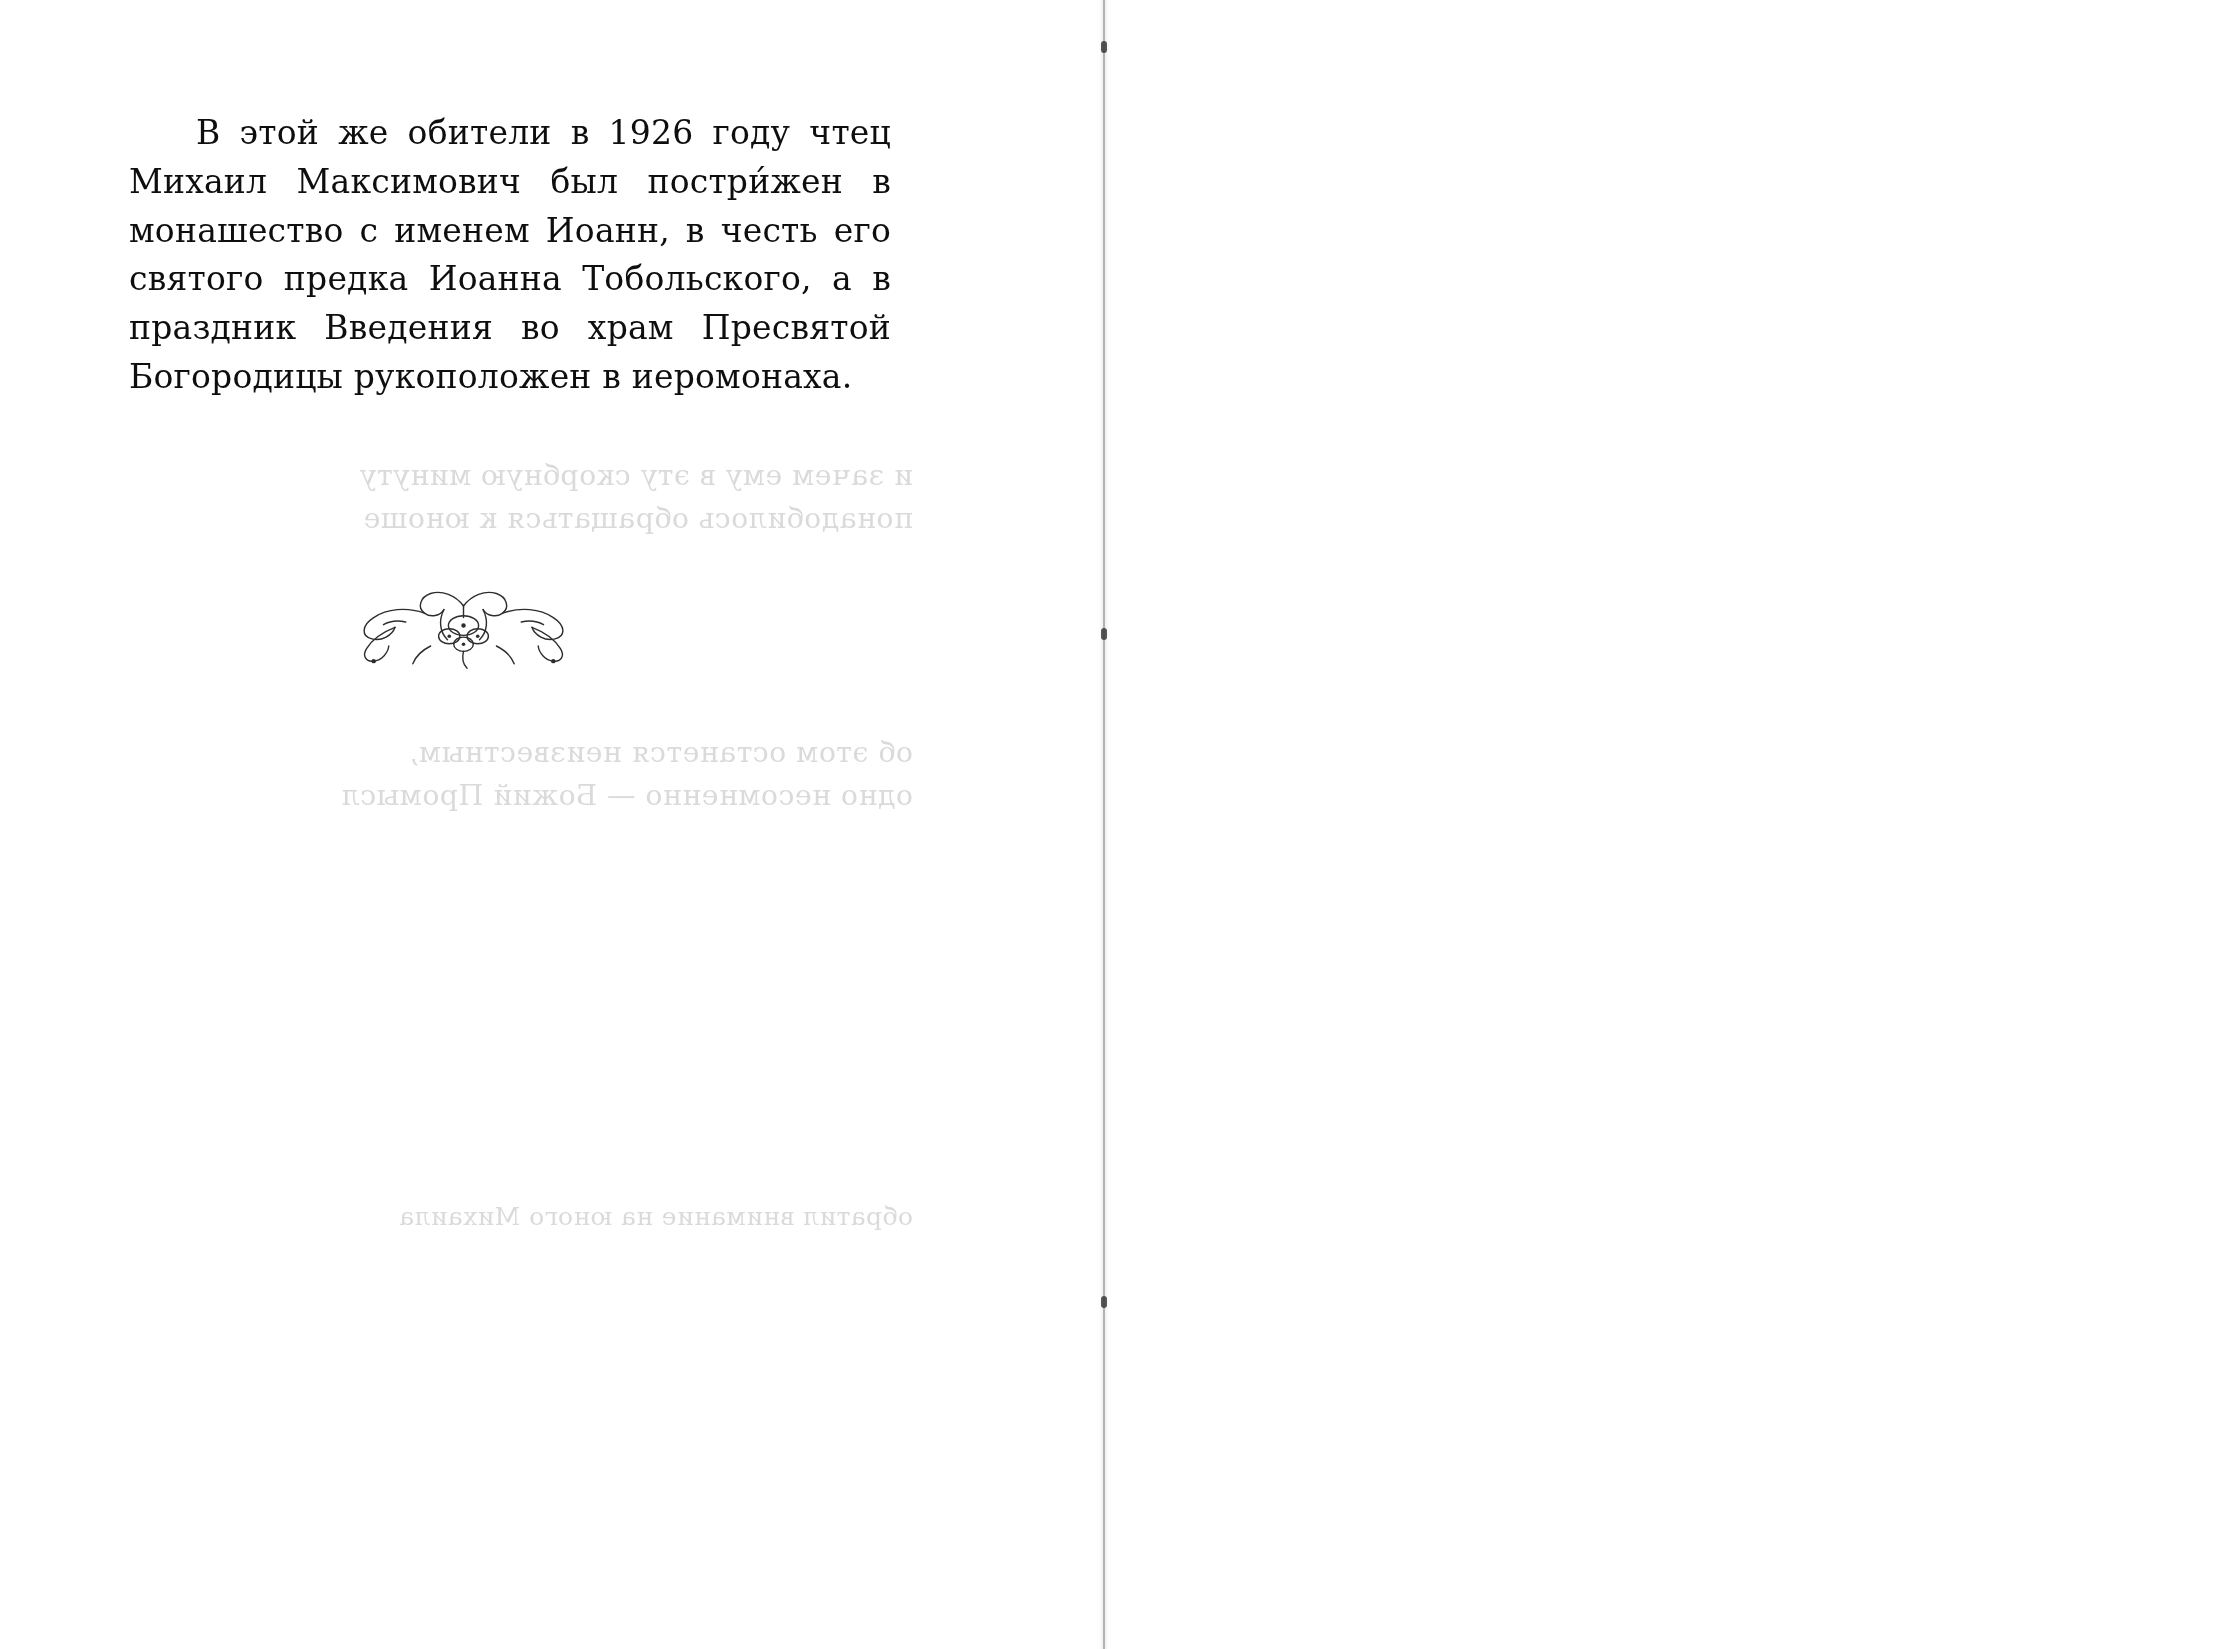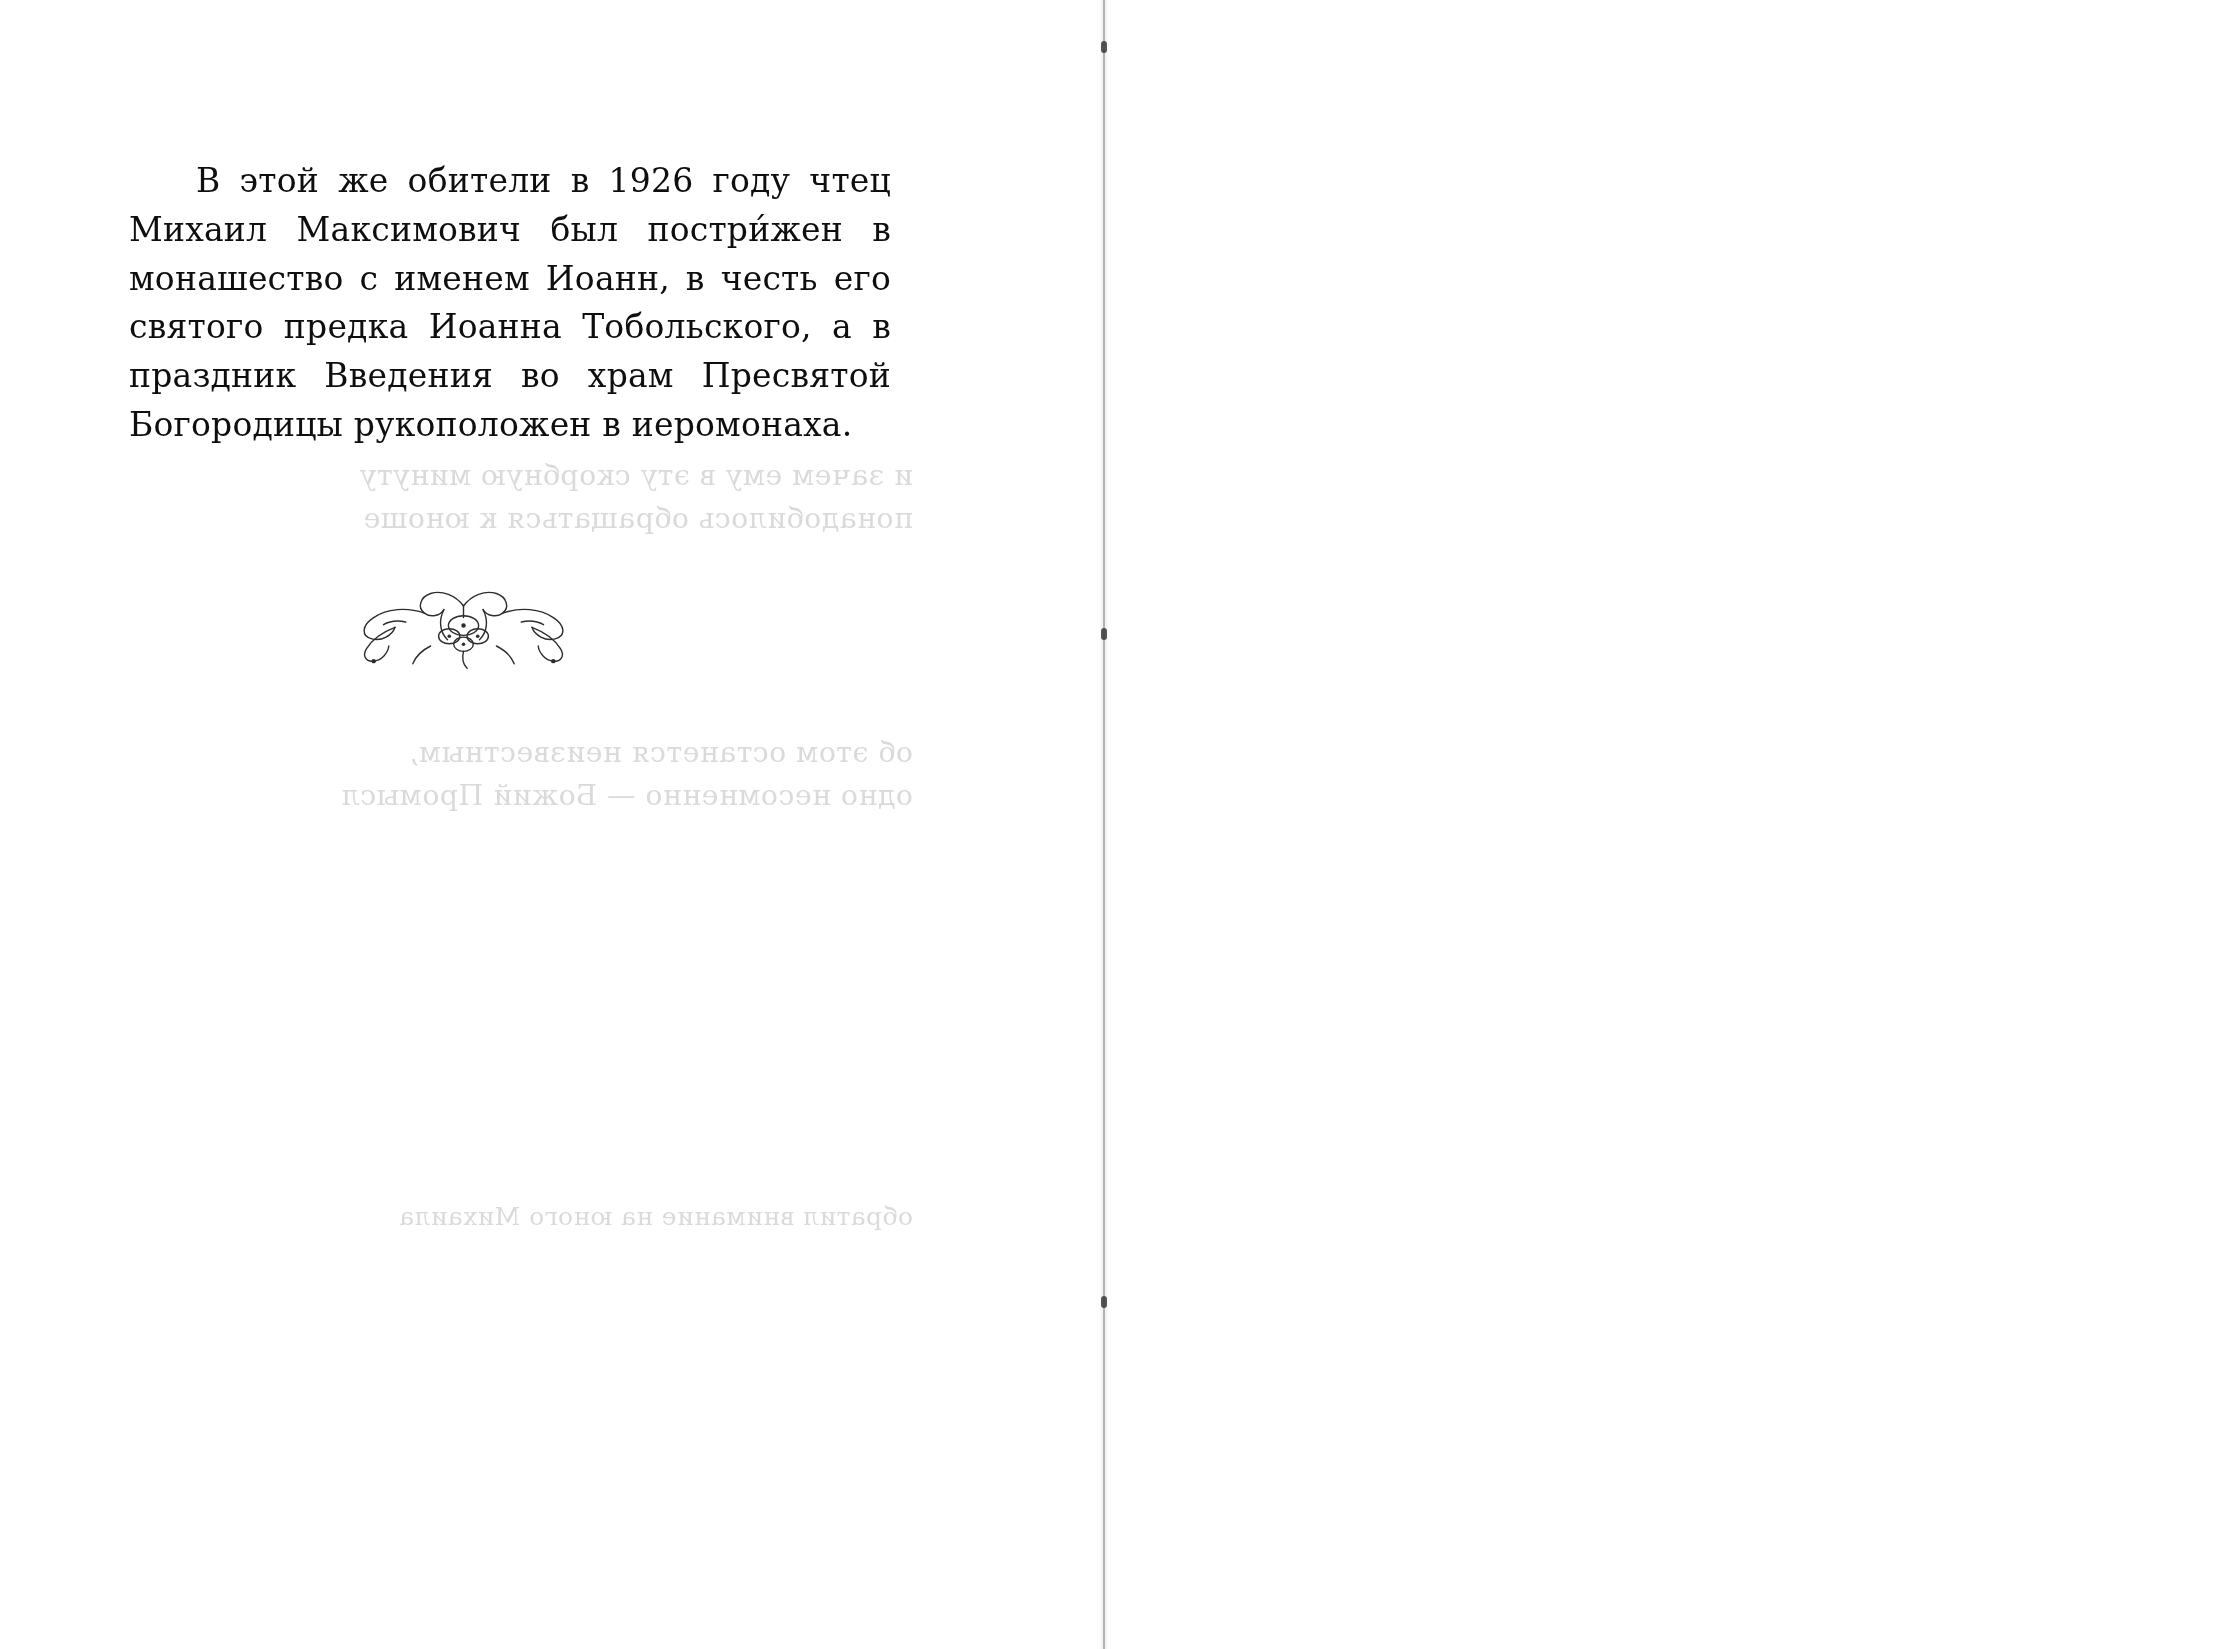--- a/index.html
+++ b/index.html
@@ -60,21 +60,20 @@
   .gutter-dot.d1 { top: 41px; }
   .gutter-dot.d2 { top: 628px; }
   .gutter-dot.d3 { top: 1296px; }
 
   
   .left-textblock {
     position: absolute;
     left: 129px;
     top: 109px;
     width: 762px;
-    margin-top: 48px;
   }
   .body-par {
     margin: 0;
     font-size: 33px;
     line-height: 1.48;
     text-align: justify;
     text-indent: 67px;
     letter-spacing: 0.2px;
     color: #0e0e0e;
   }

